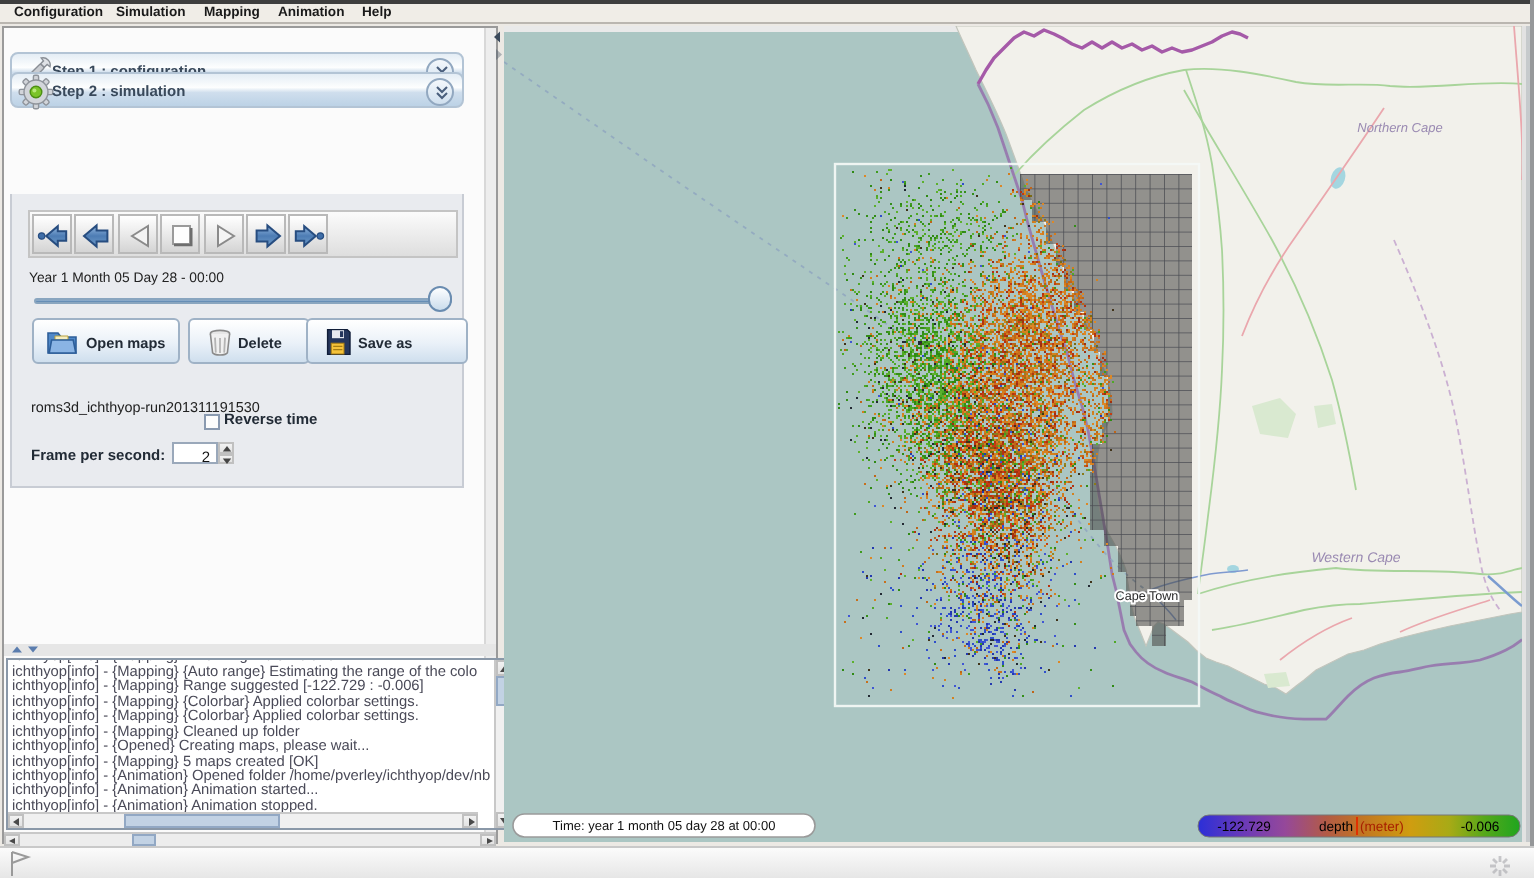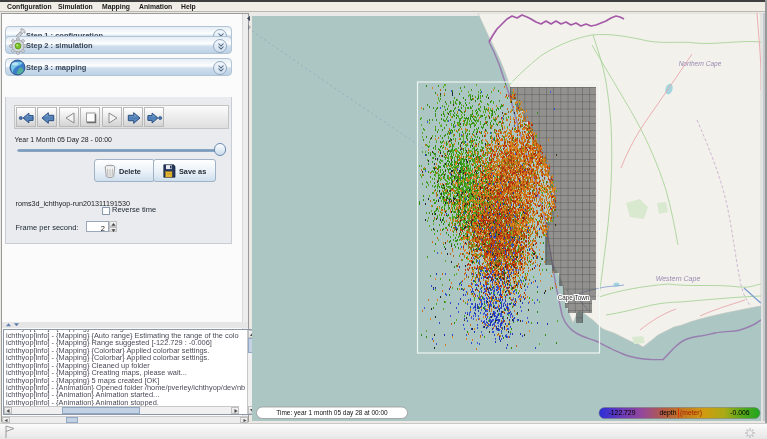--- a/index.html
+++ b/index.html
@@ -13,21 +13,21 @@
 .hdr .t{position:absolute;left:20px;top:3.5px;font-weight:bold;font-size:7.5px;color:#39495b}
 .chev{position:absolute;right:4px;top:1.5px;width:14px;height:14px;border-radius:50%;border:1px solid #92a8c0;background:linear-gradient(#f4f8fc,#cfdfee)}
 #step4content{position:absolute;left:3px;top:83px;width:227px;height:147px;background:#e9ebef;border:1px solid #c8ccd4;border-top:none}
 #toolbar{position:absolute;left:8px;top:8px;width:215px;height:24px;background:linear-gradient(#fbfbfb,#dedede);border:1px solid #c4c4c4}
 .pbtn{position:absolute;top:1px;width:20px;height:20px;background:linear-gradient(#ffffff,#e6e6e6 60%,#d4d4d4);border:1px solid #b9b9b9}
 #datelabel{position:absolute;left:8.5px;top:39px;font-size:6.9px;color:#222;white-space:nowrap}
 #slider-track{position:absolute;left:11px;top:52px;width:209px;height:3px;background:linear-gradient(#9ab6d2,#5580ab);border:1px solid #89a5bf;border-radius:2px}
 #slider-thumb{position:absolute;left:208px;top:46px;width:12px;height:13px;background:linear-gradient(#fdfeff,#cadcec);border:1px solid #6a8cb0;border-radius:6px}
 .bigbtn{position:absolute;height:23px;background:linear-gradient(#ffffff,#eaf1f8 55%,#cfdfee);border:1px solid #9fb2c6;border-radius:3px;font-weight:bold;font-size:7.3px;color:#222b36;white-space:nowrap}
 #runname{position:absolute;left:9.5px;top:102px;font-size:7.2px;color:#222;white-space:nowrap}
-#fps{position:absolute;left:9.5px;top:126px;font-weight:normal;font-size:7.5px;color:#222b36}
+#fps{position:absolute;left:9.5px;top:126px;font-weight:bold;font-size:7.5px;color:#222b36}
 #map{left:252px;top:13px;width:509px;height:408px;background:#abc6c3;overflow:hidden}
 #statusbar{left:0;top:423px;width:767px;height:16px;background:linear-gradient(#fbfbfb,#e6e6e6);border-top:1px solid #c9c9c9}
 #logpane{position:absolute;left:1px;top:315px;width:254px;height:86px;background:#fff;border:1px solid #8a98a8;overflow:hidden;font-size:7.4px;color:#4a4a58;white-space:nowrap;line-height:7.45px}
 .sb{background:linear-gradient(#f2f2f2,#e2e2e2);border:1px solid #c0c0c0}
 </style></head><body>
 <div id="menubar" class="abs">
 <span style="left:7px">Configuration</span>
     <span style="left:58px">Simulation</span>
     <span style="left:102px">Mapping</span>
     <span style="left:139px">Animation</span>
@@ -69,35 +69,20 @@
           <circle cx="9.2" cy="9.2" r="1" fill="#b8e87a"></circle>
         </g>
       </svg>
       <span class="t">Step 2 : simulation</span>
       <div class="chev">
         <svg width="12" height="12" style="position:absolute;left:0.5px;top:0.5px">
           <path d="M3.5 3.5 6 6 8.5 3.5M3.5 6.5 6 9 8.5 6.5" stroke="#4a5f7d" stroke-width="1.05" fill="none"></path>
         </svg>
       </div>
     </div>
-<div class="hdr" style="top:44px">
-      <svg width="17" height="17" style="position:absolute;left:3px;top:0px">
-        <circle cx="8.5" cy="8.5" r="7.5" fill="#3d7cc8"></circle>
-        <path d="M2.5 5c2.6-2.6 8-3 11.5-1.3 -1.8 2.6-5.3 2.6-7 4.4 -2.6 1.8-3.5 4.4-2.6 6.1C2.2 12.3 1.3 7.6 2.5 5z" fill="#7fd0e8" opacity="0.9"></path>
-        <path d="M11.5 8c1.8.9 3.5 2.6 3 4.4 -1.3 2.2-4.4 3-7 2.6 .9-2.6 1.8-5.3 4-7z" fill="#58b890" opacity="0.85"></path>
-        <circle cx="8.5" cy="8.5" r="7.5" fill="none" stroke="#1c3f78" stroke-width="0.8"></circle>
-        <ellipse cx="6" cy="4.8" rx="3" ry="1.5" fill="#ffffff" opacity="0.5"></ellipse>
-      </svg>
-      <span class="t">Step 3 : mapping</span>
-      <div class="chev">
-        <svg width="12" height="12" style="position:absolute;left:0.5px;top:0.5px">
-          <path d="M3.5 3.5 6 6 8.5 3.5M3.5 6.5 6 9 8.5 6.5" stroke="#4a5f7d" stroke-width="1.05" fill="none"></path>
-        </svg>
-      </div>
-    </div>
 
 <div id="step4content">
 <div id="toolbar">
         <div class="pbtn" style="left:1.0px">
           <svg width="18" height="18">
             <defs>
               <linearGradient id="bag0" x1="0" y1="0" x2="0" y2="1">
                 <stop offset="0" stop-color="#93b8e0"></stop>
                 <stop offset="0.5" stop-color="#4d7cb4"></stop>
                 <stop offset="1" stop-color="#6f9cc9"></stop>
@@ -200,41 +185,49 @@
                 <path d="M3.6 6.5 9.4 1.6v2.5h4.2v4.8H9.4v2.5z" fill="url(#bag6)" stroke="#274d80" stroke-width="1"></path>
                 <circle cx="1.3" cy="6.5" r="1.6" fill="#3f6ea8" stroke="#274d80" stroke-width="0.6"></circle>
               </g>
             </g>
           </svg>
         </div>
 </div>
 <div id="datelabel">Year 1 Month 05 Day 28 - 00:00</div>
 <div id="slider-track"></div>
       <div id="slider-thumb"></div>
+<div class="bigbtn" style="left:10px;top:62px;width:74px">
+        <svg width="16" height="14" style="position:absolute;left:6px;top:4px">
+          <path d="M1 2.5h5l1.5 2H15v8H1z" fill="#4f88c8" stroke="#2d5e99" stroke-width="0.8"></path>
+          <path d="M4.5 4h6.5v2H4.5z" fill="#f5edc0" stroke="#b9a23e" stroke-width="0.5"></path>
+          <path d="M2.8 6h10.8l1.3 6.5H1.6z" fill="#8ab4e4" stroke="#2d5e99" stroke-width="0.8"></path>
+        </svg>
+        <span style="position:absolute;left:26px;top:7px">Open maps</span>
+      </div>
 <div class="bigbtn" style="left:88px;top:62px;width:61px">
         <svg width="12" height="15" style="position:absolute;left:9px;top:4px">
           <ellipse cx="6" cy="2.8" rx="4.8" ry="1.6" fill="#e6e6e6" stroke="#8a8a8a" stroke-width="0.8"></ellipse>
           <path d="M1.2 3 2.3 12.4a3.8 1.4 0 0 0 7.4 0L10.8 3" fill="#f0f0f0" stroke="#8a8a8a" stroke-width="0.8"></path>
           <path d="M3.5 4.8l.4 7.5M6 5v7.5M8.5 4.8l-.4 7.5" stroke="#b4b4b4" stroke-width="0.9"></path>
         </svg>
         <span style="position:absolute;left:24px;top:7px">Delete</span>
       </div>
-<div class="bigbtn" style="left:147px;top:62px;width:63px">
+<div class="bigbtn" style="left:147px;top:62px;width:81px">
         <svg width="13" height="14" style="position:absolute;left:9px;top:4px">
           <path d="M0.8 0.8h9.8L12 2.2v11H0.8z" fill="#25365c" stroke="#101d38" stroke-width="0.7"></path>
           <rect x="3" y="1.1" width="6" height="4" fill="#e8eaf0"></rect>
           <rect x="7" y="1.6" width="1.6" height="2.9" fill="#25365c"></rect>
           <rect x="2.6" y="7.6" width="6.4" height="5.4" fill="#f5c23a" stroke="#a57d12" stroke-width="0.5"></rect>
           <path d="M3.6 9.2h4.6M3.6 10.8h4.6" stroke="#a57d12" stroke-width="0.6"></path>
         </svg>
         <span style="position:absolute;left:25px;top:7px">Save as</span>
       </div>
 <div id="runname">roms3d_ichthyop-run201311191530</div>
 <div style="position:absolute;left:96px;top:110px;width:7.5px;height:7.5px;background:#fdfdfd;border:1px solid #8a9ab0"></div>
-<div style="position:absolute;left:106px;top:108px;font-weight:normal;font-size:7.5px;color:#222b36">Reverse time</div>
+<div style="position:absolute;left:106px;top:108px;font-weight:bold;font-size:7.5px;color:#222b36">Reverse time</div>
 <div id="fps">Frame per second:</div>
 <div style="position:absolute;left:80px;top:124px;width:23px;height:11px;background:#fff;border:1px solid #9aa8ba;font-size:7.5px;text-align:right;padding:1.5px 3px 0 0;color:#111">2</div>
 <div class="sb" style="position:absolute;left:103px;top:124px;width:8px;height:6px">
         <svg width="7" height="5">
           <path d="M3.5 1 5.6 3.8H1.4z" fill="#444"></path>
         </svg>
       </div>
 <div class="sb" style="position:absolute;left:103px;top:129.5px;width:8px;height:5.5px">
         <svg width="7" height="5">
           <path d="M3.5 4 5.6 1.2H1.4z" fill="#444"></path>
@@ -250,21 +243,21 @@
       </svg>
     </div>
 <div id="logpane">
       <div style="position:absolute;left:2px;top:-5.6px;width:232px">
         <div>ichthyop[info] - {Mapping} Initializing the simulation xxxxxx</div>
         <div>ichthyop[info] - {Mapping}  {Auto range} Estimating the range of the colo</div>
         <div>ichthyop[info] - {Mapping} Range suggested [-122.729 : -0.006]</div>
         <div>ichthyop[info] - {Mapping} {Colorbar} Applied colorbar settings.</div>
         <div>ichthyop[info] - {Mapping} {Colorbar} Applied colorbar settings.</div>
         <div>ichthyop[info] - {Mapping} Cleaned up folder</div>
-        <div>ichthyop[info] - {Mapping} Creating maps, please wait...</div>
+        <div>ichthyop[info] - {Opened} Creating maps, please wait...</div>
         <div>ichthyop[info] - {Mapping} 5 maps created [OK]</div>
         <div>ichthyop[info] - {Animation} Opened folder /home/pverley/ichthyop/dev/nb</div>
         <div>ichthyop[info] - {Animation} Animation started...</div>
         <div>ichthyop[info] - {Animation} Animation stopped.</div>
       </div>
 <div style="position:absolute;right:0;top:0;width:9px;height:84px;background:#f0f0f0;border-left:1px solid #c8c8c8">
  <div class="sb" style="position:absolute;left:0;top:0;width:8px;height:8px">
           <svg width="7" height="7">
             <path d="M3.5 1.5 6 5H1z" fill="#4a4a4a"></path>
           </svg>

